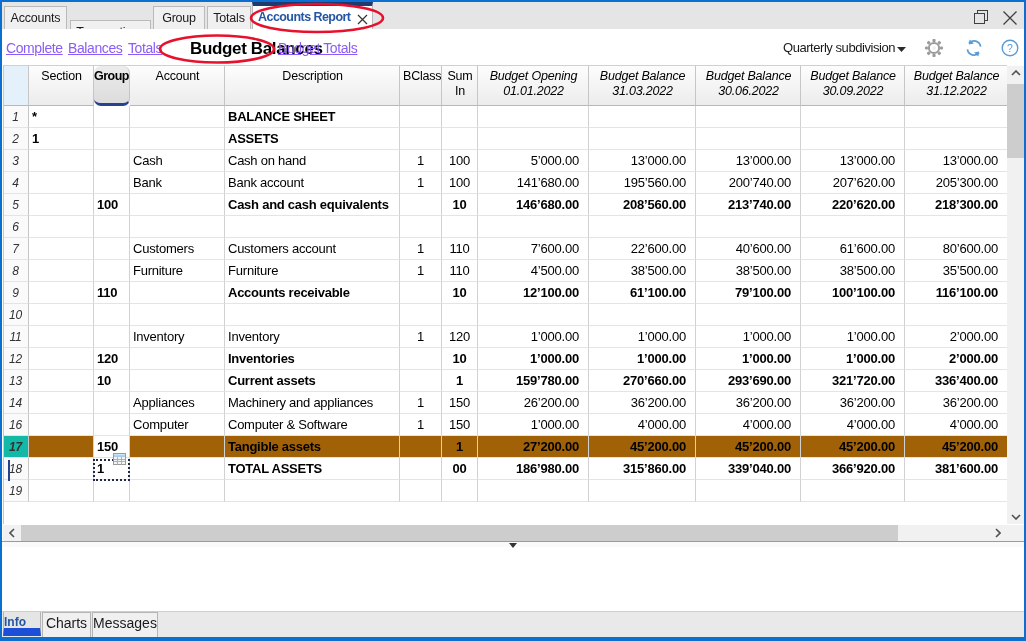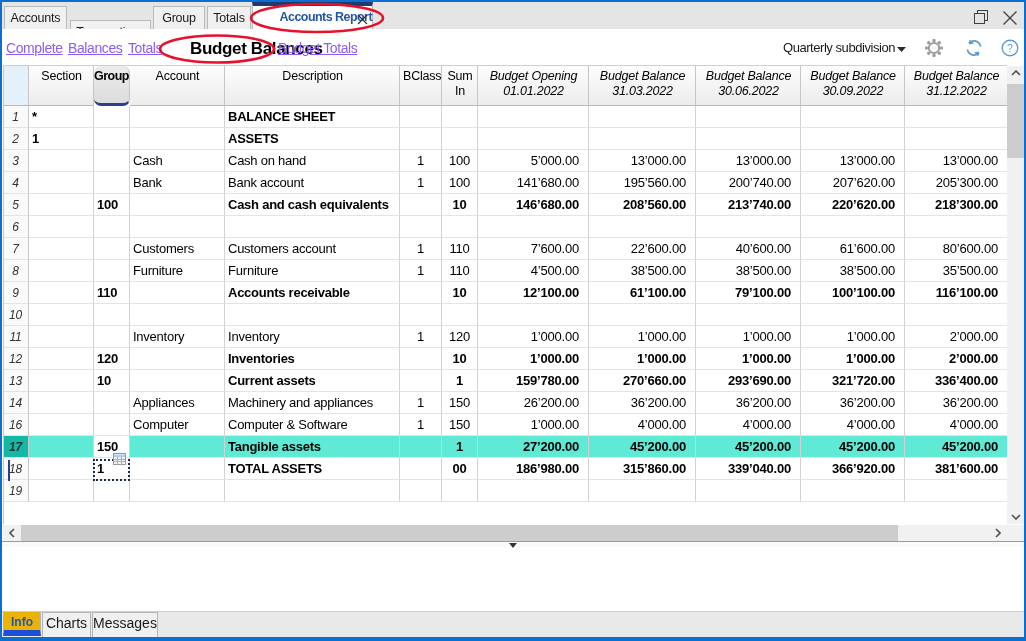--- a/index.html
+++ b/index.html
@@ -14,60 +14,60 @@
   #b-right  { left:1024px; top:0; width:2px; height:641px; background:#0a6fd1; z-index:50;}
   #b-bottom { left:0; top:637px; width:1026px; height:4px; background:#0a6fd1; z-index:50;}
 
   
   #tabstrip { left:2px; top:2px; width:1022px; height:27px; background:#e5e5e5; }
   .tab { position:absolute; top:6px; height:23px; background:#f0f0f0;
          border:1px solid #bababa; border-bottom:none;
          font-size:12.5px; letter-spacing:-0.2px; color:#1a1a1a; text-align:center; line-height:22px; }
   #tab-active { position:absolute; top:2px; height:29px; background:#ffffff;
          border-left:1px solid #bababa; border-right:1px solid #bababa;
-         border-top:4px solid #1e3a6e; text-align:right; padding-left:5px;
+         border-top:4px solid #1e3a6e; text-align:left; padding-left:5px;
          font-size:12.5px; letter-spacing:-0.55px; font-weight:bold; color:#2456a4; line-height:23px; }
 
   
   #linkrow { left:2px; top:29px; width:1022px; height:37px; background:#fff; }
   .lnk { position:absolute; top:40px; font-size:14px; letter-spacing:-0.4px; color:#8b5cf6; text-decoration:underline; }
   #lnk-active { position:absolute; top:39px; font-size:17px; letter-spacing:-0.35px; font-weight:bold; color:#000;padding-left:20px; }
   #qsub { position:absolute; top:40px; font-size:13px; letter-spacing:-0.45px; color:#1a1a1a; }
 
   
   #tbl { position:absolute; left:3px; top:66px; border-collapse:separate; border-spacing:0; table-layout:fixed; width:1004px; }
   #tbl td, #tbl th { box-sizing:border-box; border-right:1px solid #d2d2d2; border-bottom:1px solid #e4e4e4;
      font-size:13px; font-weight:normal; color:#000; white-space:nowrap; overflow:hidden; padding:0 2px 0 3px; letter-spacing:-0.2px; }
   #tbl th { height:40px; vertical-align:top; padding-top:3px; text-align:center; font-size:12.5px; letter-spacing:-0.2px;
      background:linear-gradient(#fdfdfd,#ececec); border-right:1px solid #c6c6c6; border-bottom:1px solid #b8b8b8; line-height:15px;}
   #tbl td { height:22px; }
   #tbl .rn { text-align:center; font-style:italic; color:#333; font-size:12px; background:#fafafa;
         border-right:1px solid #c6c6c6; padding:0; }
   #tbl td.num { text-align:right; padding:0 9px 0 2px; }
   #tbl td.ctr { text-align:center; padding:0; }
   #tbl tr.bold td { font-weight:bold; }
-  #tbl tr.sel td { background:#5eead4; }
+  #tbl tr.sel td { background:#a16207; }
   #tbl tr.bold td.rn { font-weight:normal; }
   #tbl tr.sel td.rn { background:#14b8a6; font-weight:bold !important; }
   #tbl .corner { background:#e4f1fa; }
   #tbl th.selhdr { background:linear-gradient(#ececec,#dcdcdc); font-weight:bold;
         border-bottom:3px solid #26418f; letter-spacing:-0.5px; padding-left:0; padding-right:0;border-radius:7px; }
   #tbl td.desc { letter-spacing:-0.25px; }
 
   
   .sb-track { background:#f1f1f1; }
   .sb-thumb { background:#cdcdcd; }
 
   
   #btabbar { left:2px; top:611px; width:1022px; height:26px; background:#e9e9e9; border-top:1px solid #cfcfcf; }
   .btab { position:absolute; top:1px; height:38px; background:#f0f0f0; border:1px solid #b5b5b5;
           font-size:14px; color:#1a1a1a; text-align:center; line-height:21px; }
-  #btab-info { position:absolute; top:1px; height:24px; background:#eab308;
-          border-left:1px solid #b5b5b5; border-right:1px solid #b5b5b5; border-bottom:6px solid #1d4ed8;
-          font-size:12px; font-weight:bold; color:#2456a4; text-align:center; line-height:21px; }
+  #btab-info { position:absolute; top:1px; height:24px; background:#e5e5e5;
+          border-left:1px solid #b5b5b5; border-right:1px solid #b5b5b5; border-bottom:8px solid #1d4ed8;
+          font-size:12px; font-weight:bold; color:#2456a4; text-align:left; line-height:21px; }
 </style>
 </head>
 <body>
 <div id="win">
 
   <div class="abs" id="tabstrip"></div>
   <div class="tab" style="left:4px; width:63px;">Accounts</div>
   <div class="tab" style="left:70px; width:81px;margin-top:14px;">Transactions</div>
   <div class="tab" style="left:153px; width:52px;">Group</div>
   <div class="tab" style="left:207px; width:44px;">Totals</div>

